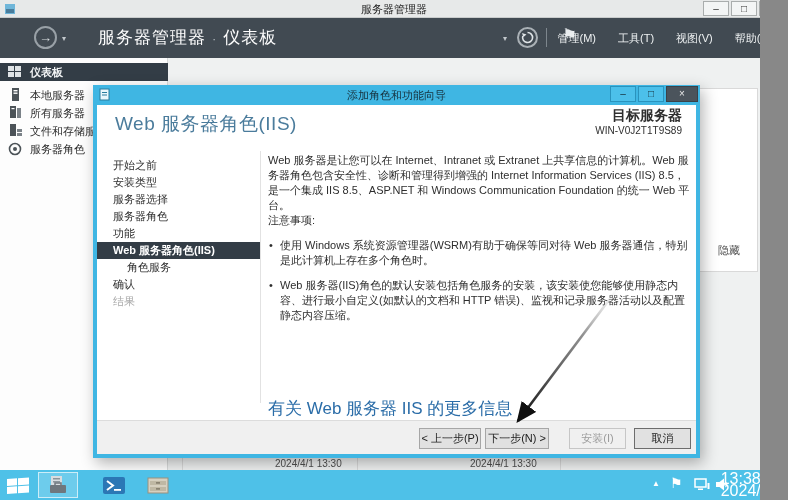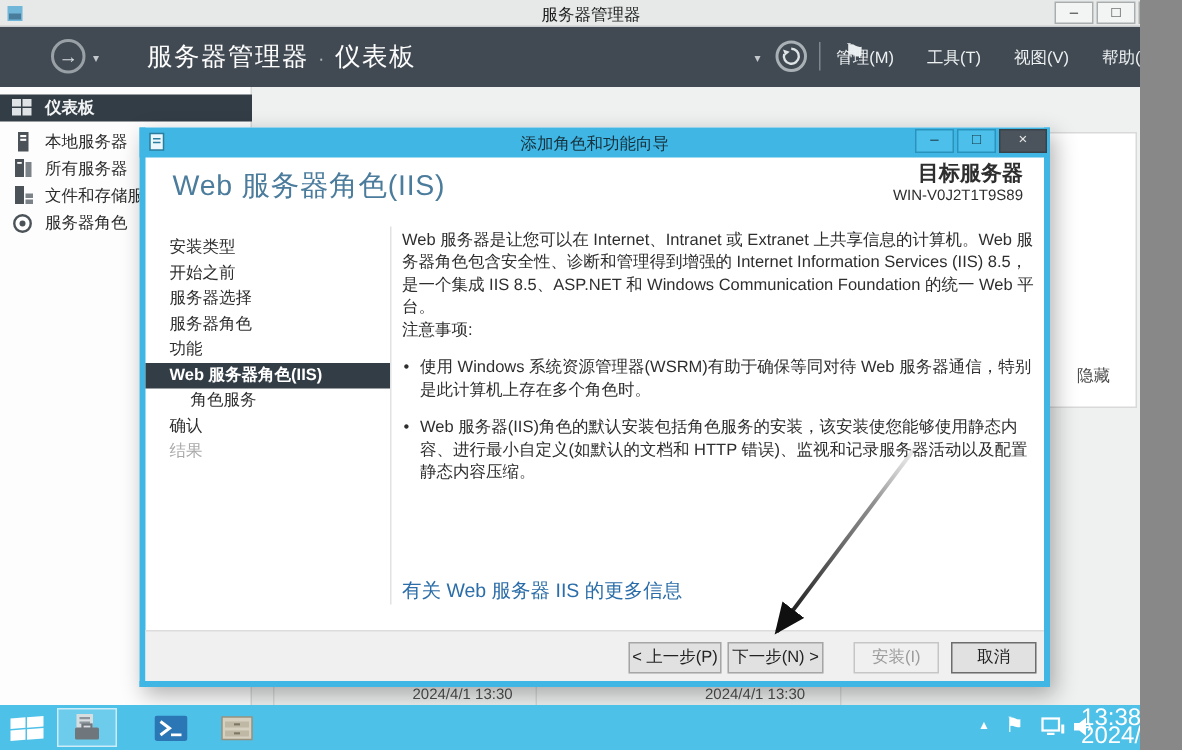--- a/index.html
+++ b/index.html
@@ -63,21 +63,21 @@
   .step { position:relative; height:17px; line-height:17px; font-size:11px; color:#2f2f2f; padding-left:16px; white-space:nowrap; }
   .step.sel { background:#333d46; color:#fff; font-weight:bold; }
   .step.sub { padding-left:30px; }
   .step.dis { color:#a9a9a9; }
   .steps-sep { left:163px; top:66px; width:1px; height:252px; background:#e2e2e2; }
 
   .dlg-content { left:171px; top:68px; width:426px; font-size:11px; color:#2e2e2e; line-height:15px; }
   .notes-title { }
   .note { position:relative; margin-top:10px; padding-left:12px; }
   .note .bullet { position:absolute; left:1px; top:0; }
-  .dlg-link { left:171px; top:300px; font-size:13px; color:#2b6da8; }
+  .dlg-link { left:171px; top:312px; font-size:17px; color:#2b6da8; }
 
   .dlg-footer { left:0; bottom:0; width:599px; height:34px; background:#f0f0f0; border-top:1px solid #dcdcdc; }
   .btn { position:absolute; top:7px; height:21px; background:#e1e1e1; border:1px solid #a6a6a6; font-size:11px; color:#222; text-align:center; line-height:19px; }
   .btn-prev { left:322px; width:62px; }
   .btn-next { left:388px; width:64px; }
   .btn-install { left:472px; width:57px; background:#f0f0f0; border-color:#c6c6c6; color:#9c9c9c; }
   .btn-cancel { left:537px; width:57px; border-color:#6d6d6d; }
 
   .arrow-overlay { left:0; top:0; pointer-events:none; z-index:25; }
 
@@ -207,22 +207,22 @@
       </div>
     </div>
 
     <div class="abs dlg-heading">Web 服务器角色(IIS)</div>
     <div class="abs dlg-target">
       <span class="tl">目标服务器</span>
       <span class="tn">WIN-V0J2T1T9S89</span>
     </div>
 
     <div class="abs steps">
+      <div class="step">开始之前</div>
       <div class="step">安装类型</div>
-      <div class="step">开始之前</div>
       <div class="step">服务器选择</div>
       <div class="step">服务器角色</div>
       <div class="step">功能</div>
       <div class="step sel">Web 服务器角色(IIS)</div>
       <div class="step sub">角色服务</div>
       <div class="step">确认</div>
       <div class="step dis">结果</div>
     </div>
     <div class="abs steps-sep"></div>
 

